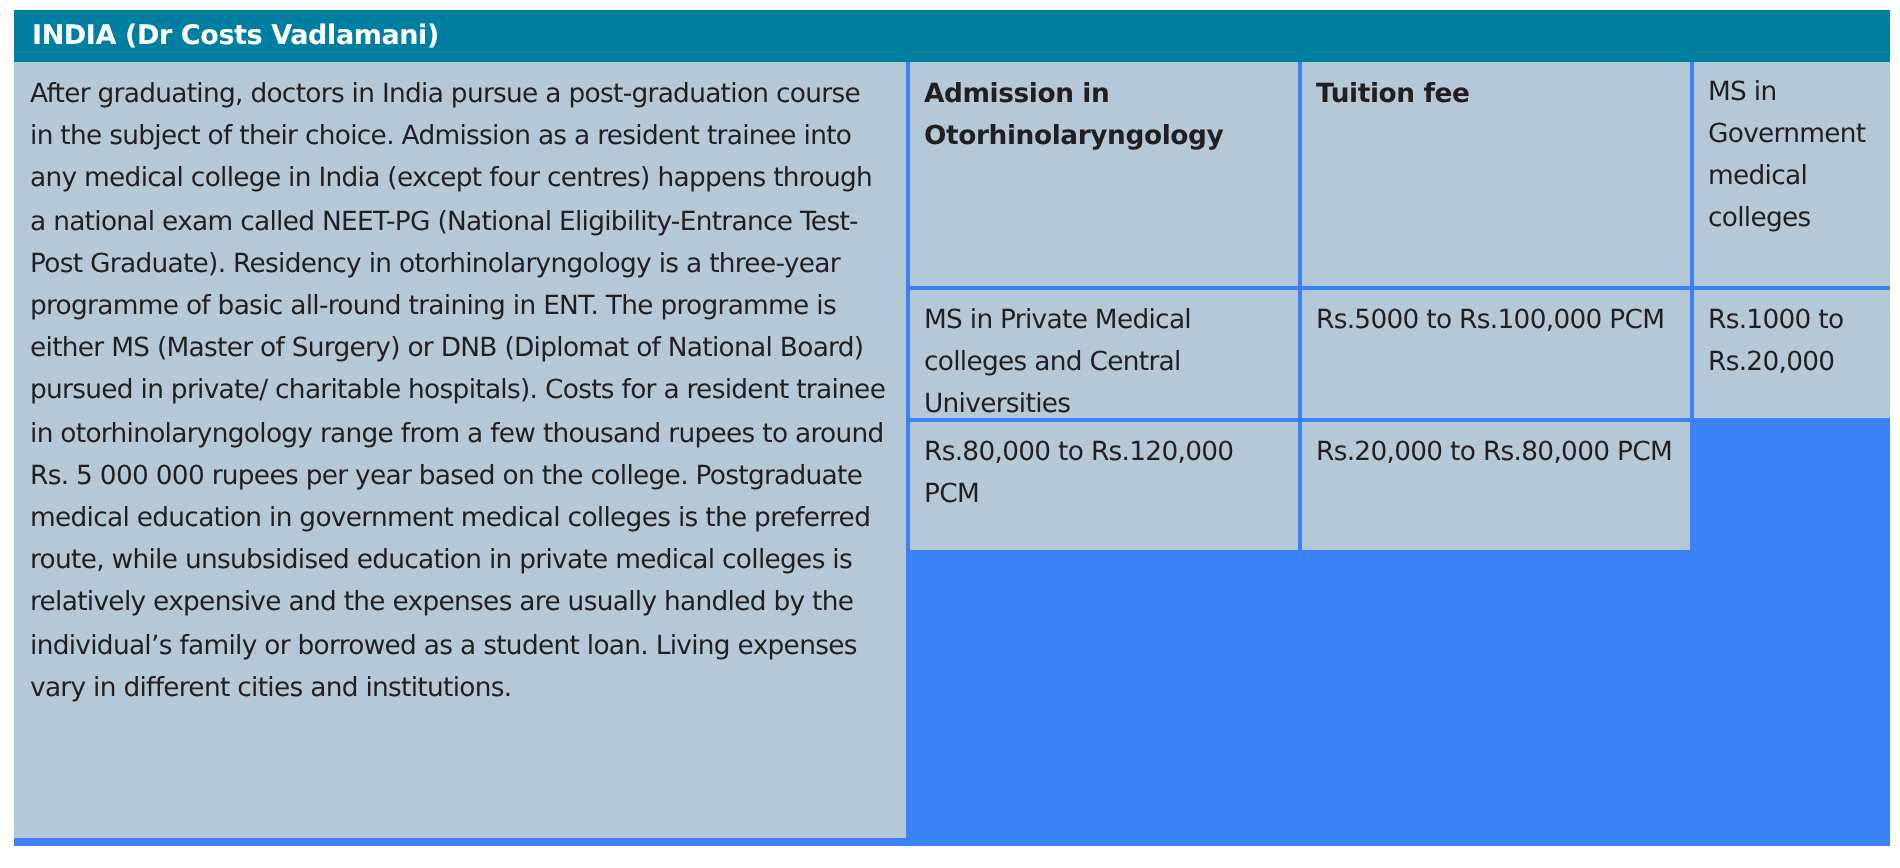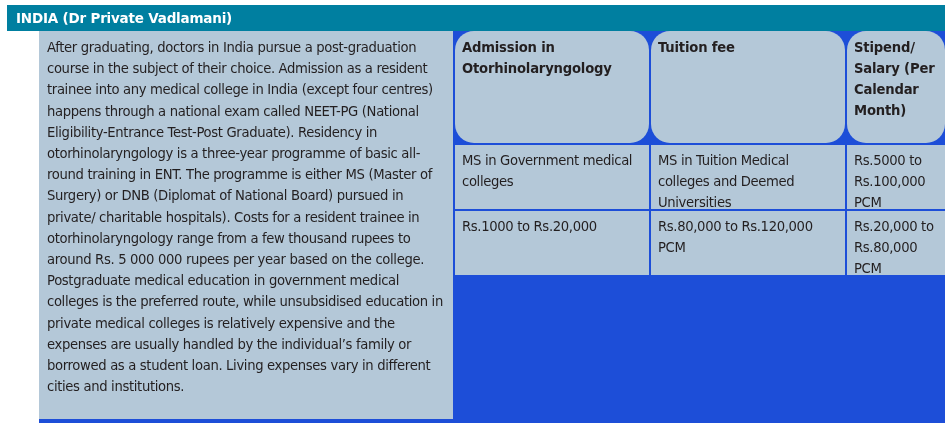--- a/index.html
+++ b/index.html
@@ -1,45 +1,44 @@
 <!DOCTYPE html>
 <html><head>
   <meta charset="utf-8">
   <style>
     html, body { margin: 0; padding: 0; background: #ffffff; }
     body { width: 950px; height: 434px; position: relative; overflow: hidden;
            font-family: "DejaVu Sans", "Liberation Sans", sans-serif; color: #231f20; }
     .panel { position: absolute; left: 7px; top: 5px; width: 938px; }
     .title-bar { background: #007fa0; height: 26px; color: #ffffff; font-weight: bold;
                  font-size: 13.5px; line-height: 26px; padding-left: 9px; letter-spacing: -0.2px; }
-    .content { display: flex; background: #1d4ed8; margin-left: 32px; }
+    .content { display: flex; background: #3b82f6; }
     .intro { width: 446px; background: #b4c8d8; padding: 6px 8px 0 8px; box-sizing: border-box;
              font-size: 13.2px; line-height: 21.2px; letter-spacing: -0.35px; height: 388px; }
     .table-wrap { margin-left: 2px; width: 490px; display: grid;
                   grid-template-columns: 194px 194px 98px; column-gap: 2px; row-gap: 2px;
                   grid-template-rows: 112px 64px 64px 64px 80px; }
     .cell { background: #b4c8d8; padding: 5px 6px 0 7px; font-size: 13.2px; line-height: 21px;
             letter-spacing: -0.35px; box-sizing: border-box; }
-    .cell.head { font-weight: bold; letter-spacing: -0.2px; padding-top: 6px; border-radius: 19px; }
+    .cell.head { font-weight: bold; letter-spacing: -0.2px; padding-top: 6px; }
   </style>
 </head>
 <body>
 
 <div class="panel">
-  <div class="title-bar">INDIA (Dr Private Vadlamani)</div>
+  <div class="title-bar">INDIA (Dr Costs Vadlamani)</div>
   <div class="content">
     <div class="intro">After graduating, doctors in India pursue a post-graduation course in the subject of their choice. Admission as a resident trainee into any medical college in India (except four centres) happens through a national exam called NEET-PG (National Eligibility-Entrance Test-Post Graduate). Residency in otorhinolaryngology is a three-year programme of basic all-round training in ENT. The programme is either MS (Master of Surgery) or DNB (Diplomat of National Board) pursued in private/ charitable hospitals). Costs for a resident trainee in otorhinolaryngology range from a few thousand rupees to around Rs. 5 000 000 rupees per year based on the college. Postgraduate medical education in government medical colleges is the preferred route, while unsubsidised education in private medical colleges is relatively expensive and the expenses are usually handled by the individual’s family or borrowed as a student loan. Living expenses vary in different cities and institutions.</div>
     <div class="table-wrap">
       <div class="cell head">Admission in Otorhinolaryngology</div>
       <div class="cell head">Tuition fee</div>
-      <div class="cell head">Stipend/ Salary (Per Calendar Month)</div>
 
       <div class="cell">MS in Government medical colleges</div>
 
-      <div class="cell">MS in Tuition Medical colleges and Deemed Universities</div>
+      <div class="cell">MS in Private Medical colleges and Central Universities</div>
       <div class="cell">Rs.5000 to Rs.100,000 PCM</div>
 
       <div class="cell">Rs.1000 to Rs.20,000</div>
       <div class="cell">Rs.80,000 to Rs.120,000 PCM</div>
 
       <div class="cell">Rs.20,000 to Rs.80,000 PCM</div>
     </div>
   </div>
 </div>
 

